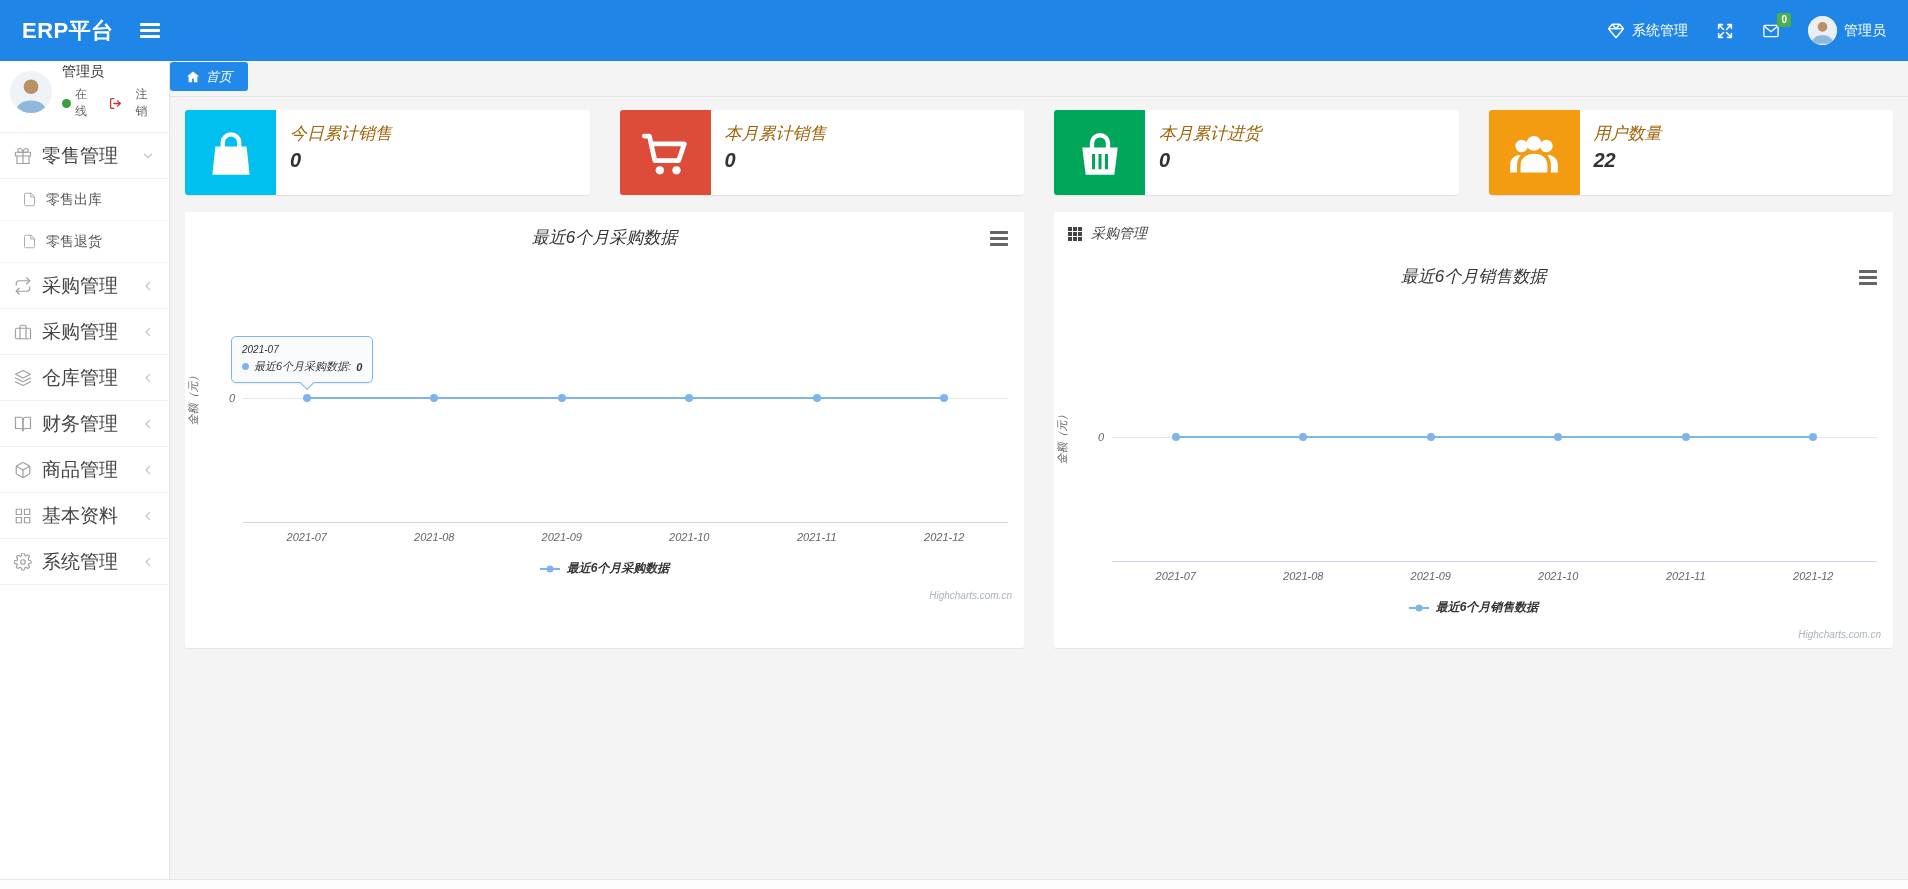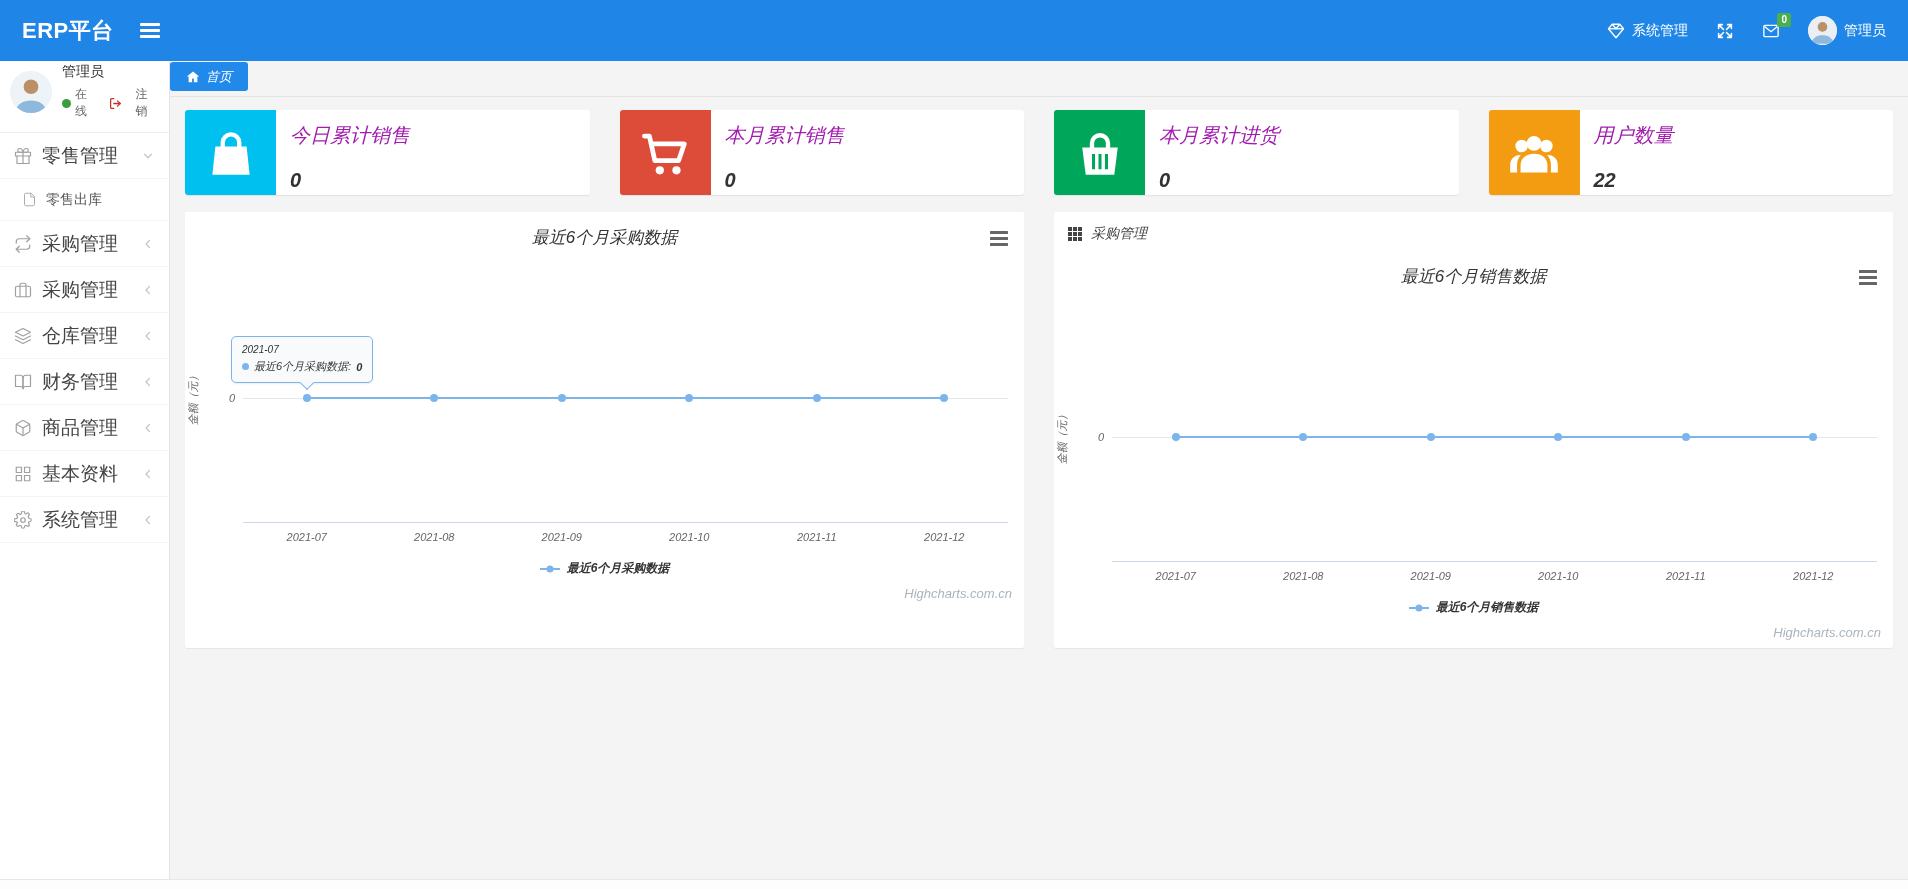--- a/index.html
+++ b/index.html
@@ -50,21 +50,21 @@
          height:29px; padding:0 16px; border-radius:3px; cursor:pointer; }
   .tab .t-ic { width:14px; height:14px; }
 
   
   .stats-row { display:flex; gap:30px; margin-top:13px; }
   .stat-card { flex:1; background:#fff; border-radius:3px; height:85px; display:flex; overflow:hidden;
                box-shadow:0 1px 1px rgba(0,0,0,.08); }
   .stat-icon-box { width:91px; height:85px; display:flex; align-items:center; justify-content:center; flex-shrink:0; }
   .stat-icon-box svg { width:52px; height:52px; }
   .stat-text { padding:12px 14px; }
-  .stat-label { font-size:20px; color:#a21caf; margin-bottom:20px; }
+  .stat-label { font-size:17px; color:#a16207; margin-bottom:4px; }
   .stat-value { font-size:20px; font-weight:bold; color:#333; }
 
   
   .charts-row { display:flex; gap:30px; margin-top:17px; }
   .panel { flex:1; background:#fff; border-radius:2px; box-shadow:0 1px 1px rgba(0,0,0,.06); }
   .panel-header { display:flex; align-items:center; gap:9px; padding:13px 14px 8px 14px; color:#444; font-size:14px; }
   .th-icon { display:grid; grid-template-columns:repeat(3,4px); grid-auto-rows:4px; gap:1px; }
   .th-icon i { background:#444; }
   .hc-chart { position:relative; height:397px; font-family:"Liberation Sans","DejaVu Sans",sans-serif; }
   .hc-title { position:absolute; top:14px; left:0; right:0; text-align:center; font-size:17px; color:#333; }
@@ -76,21 +76,21 @@
   .hc-marker { position:absolute; width:8px; height:8px; border-radius:50%; transform:translate(-50%,-50%); top:52%; }
   .hc-xlabel { position:absolute; top:calc(100% + 9px); transform:translateX(-50%); font-size:11px; color:#666; white-space:nowrap; }
   .hc-ytick { position:absolute; right:calc(100% + 8px); top:52%; transform:translateY(-50%); font-size:11px; color:#666; }
   .hc-ytitle { position:absolute; right:calc(100% + 22px); top:52%; transform:translateY(-50%) rotate(-90deg); transform-origin:center;
                font-size:11px; color:#666; white-space:nowrap; }
   .hc-legend { position:absolute; left:0; right:0; bottom:32px; display:flex; justify-content:center; align-items:center; gap:7px;
                font-size:12px; font-weight:bold; color:#333; cursor:pointer; }
   .legend-marker { position:relative; width:20px; height:2px; display:inline-block; }
   .legend-marker::after { content:''; position:absolute; left:50%; top:50%; width:7px; height:7px; border-radius:50%;
                           background:inherit; transform:translate(-50%,-50%); }
-  .hc-credits { position:absolute; right:12px; bottom:8px; font-size:13px; color:#aab4be; cursor:pointer; }
+  .hc-credits { position:absolute; right:12px; bottom:8px; font-size:10px; color:#aab4be; cursor:pointer; }
   .hc-tooltip { position:absolute; left:-12px; bottom:calc(48% + 15px); background:rgba(248,250,252,.97);
                 border:1px solid #7cb5ec; border-radius:5px; padding:7px 10px 8px 10px; font-size:11px; color:#333;
                 white-space:nowrap; box-shadow:0 1px 2px rgba(0,0,0,.08); z-index:5; }
   .hc-tooltip-header { font-size:10px; margin-bottom:4px; color:#333; }
   .hc-tooltip-row { display:flex; align-items:center; gap:5px; }
   .tt-dot { width:7px; height:7px; border-radius:50%; display:inline-block; }
   .hc-tooltip-arrow { position:absolute; bottom:calc(48% + 10px); width:10px; height:10px; background:rgba(248,250,252,.97);
                       border-right:1px solid #7cb5ec; border-bottom:1px solid #7cb5ec;
                       transform:translateX(-50%) rotate(45deg); z-index:6; }
 
@@ -198,20 +198,29 @@
             </span>
           </li>
           <li class="submenu-item">
             <span class="m-ic">
               <svg viewBox="0 0 24 24" fill="none" stroke="#808080" stroke-width="1.6" stroke-linecap="round" stroke-linejoin="round">
                 <path d="M14 2H6a2 2 0 00-2 2v16a2 2 0 002 2h12a2 2 0 002-2V8z"></path>
                 <polyline points="14 2 14 8 20 8"></polyline>
               </svg>
             </span>
             <span class="m-label">零售出库</span>
+          </li>
+          <li class="submenu-item">
+            <span class="m-ic">
+              <svg viewBox="0 0 24 24" fill="none" stroke="#808080" stroke-width="1.6" stroke-linecap="round" stroke-linejoin="round">
+                <path d="M14 2H6a2 2 0 00-2 2v16a2 2 0 002 2h12a2 2 0 002-2V8z"></path>
+                <polyline points="14 2 14 8 20 8"></polyline>
+              </svg>
+            </span>
+            <span class="m-label">零售退货</span>
           </li>
           <li class="menu-item">
             <span class="m-ic">
               <svg viewBox="0 0 24 24" fill="none" stroke="#808080" stroke-width="1.6" stroke-linecap="round" stroke-linejoin="round">
                 <polyline points="17 1 21 5 17 9"></polyline>
                 <path d="M3 11V9a4 4 0 014-4h14"></path>
                 <polyline points="7 23 3 19 7 15"></polyline>
                 <path d="M21 13v2a4 4 0 01-4 4H3"></path>
               </svg>
             </span>

